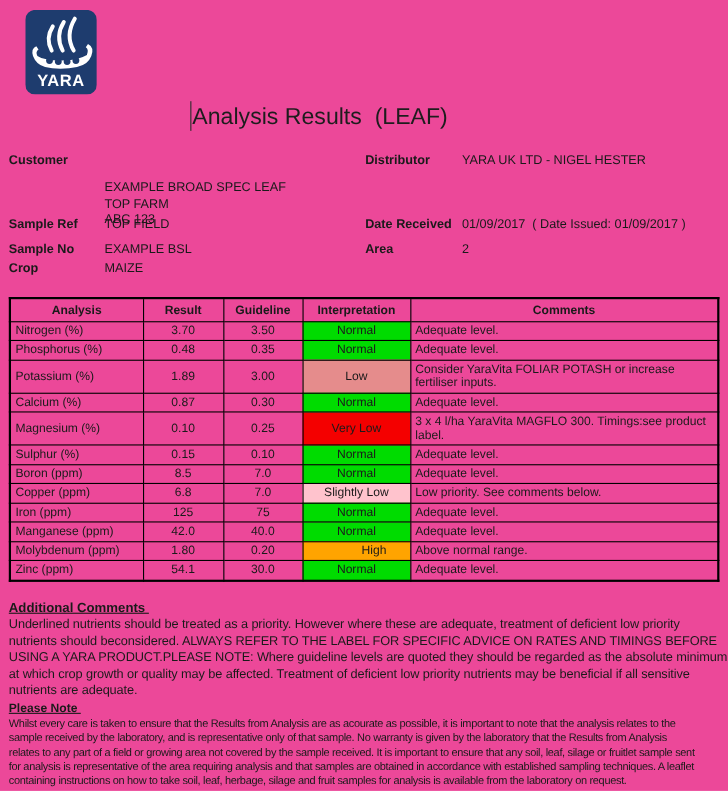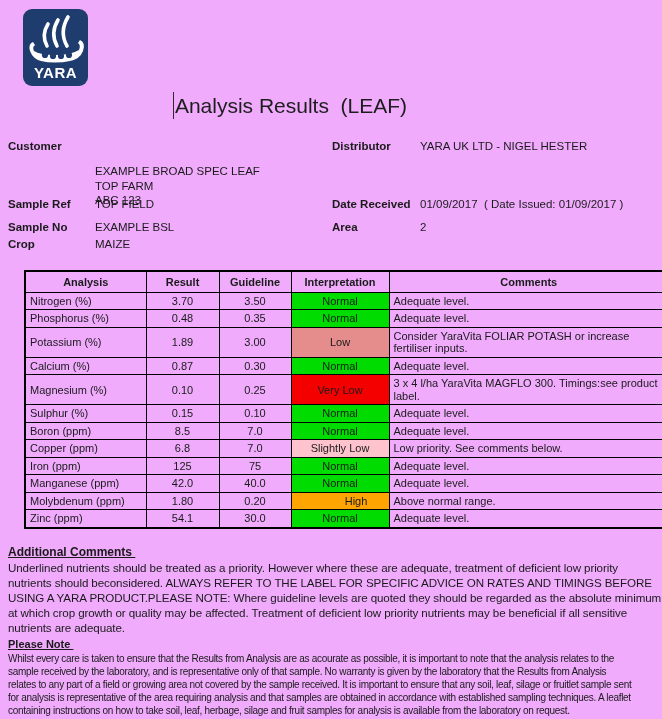--- a/index.html
+++ b/index.html
@@ -4,21 +4,21 @@
 <style>
   * { box-sizing: border-box; margin: 0; padding: 0; }
   html,body { background:#ffffff; }
   body {
     width:662px; height:719px;
     font-family:"Liberation Sans", sans-serif;
     color:#1a1a1a;
     position:relative;
     overflow:hidden;
   }
-  .page { position:relative; width:662px; height:719px; background:#f0abfc; }
+  .page { position:relative; width:662px; height:719px; background:#ec4899; }
 
   
   .logo { position:absolute; left:23px; top:9px; width:65px; height:77px; }
 
   
   .title-row {
     position:absolute; top:92px; left:0; width:580px;
     text-align:center; font-size:21px; white-space:pre; color:#1d1d1d;
   }
   .cursor {
@@ -26,21 +26,21 @@
     background:#2b2b2b; vertical-align:-6px; margin-right:1px;
   }
 
   
   .hdr { position:absolute; top:137px; left:0; width:662px; height:133px; font-size:11.5px; }
   .hdr .lbl { position:absolute; font-weight:bold; }
   .hdr .val { position:absolute; white-space:pre; }
   .hdr .val div { line-height:14.5px; }
 
   
-  .tbl-wrap { position:absolute; top:270px; left:8px; width:522px;margin-left:16px; }
+  .tbl-wrap { position:absolute; top:270px; left:8px; width:522px; }
   table { border-collapse:collapse; table-layout:fixed; width:646px; font-size:11px; border:2px solid #000; }
   th, td { border:1px solid #000; padding:1px 4px; vertical-align:middle; }
   th { font-weight:bold; text-align:center; height:21px; }
   td { height:17px; }
   td.c-analysis { text-align:left; }
   td.c-result, td.c-guideline { text-align:center; }
   td.c-interp { text-align:center; padding:1px 2px; }
   td.c-comment { text-align:left; line-height:12.5px; padding:2px 4px; }
 
   

